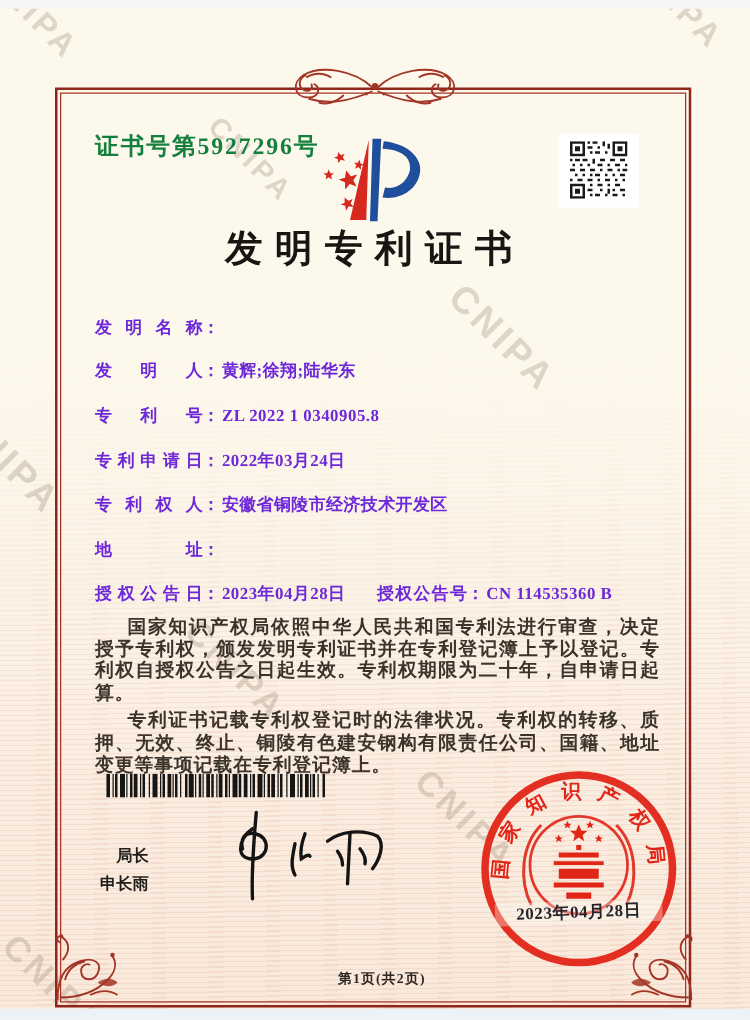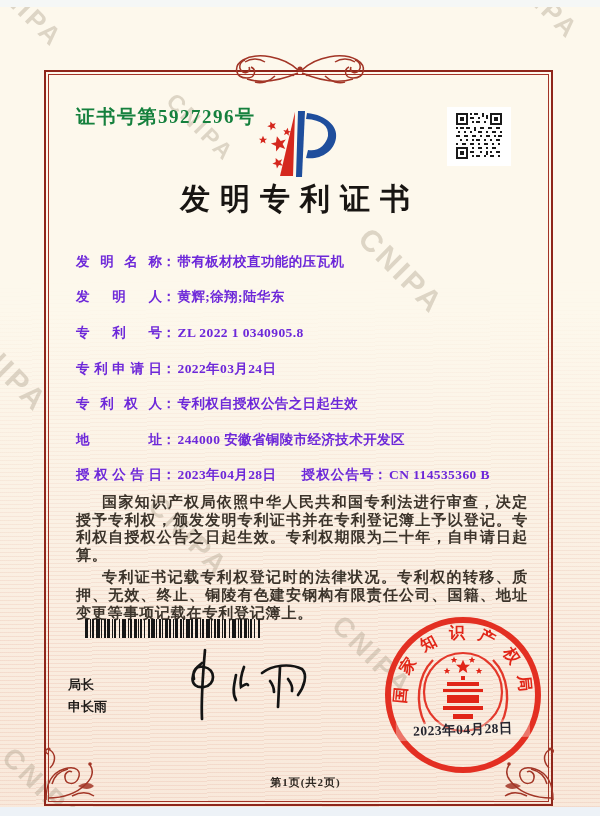--- a/index.html
+++ b/index.html
@@ -54,22 +54,22 @@
   .fvalue{letter-spacing:0.4px;}
   .v1{display:inline-block;width:122px;}
 
   .paras{position:absolute;left:76px;top:494px;width:452px;color:#3c342b;}
   .paras p{margin:0;font-size:15px;line-height:17.6px;font-weight:bold;
            text-indent:26px;text-align:justify;letter-spacing:0.8px;}
   .paras p + p{margin-top:5px;}
 
   .barcode{position:absolute;left:85px;top:619px;}
 
-  .signer{position:absolute;left:68px;top:674px;font-family:"Liberation Sans","DejaVu Sans",sans-serif;
-          font-size:13px;font-weight:bold;line-height:22px;color:#1f1c19;}
+  .signer{position:absolute;left:80px;top:674px;font-family:"Liberation Sans","DejaVu Sans",sans-serif;
+          font-size:13px;font-weight:bold;line-height:22px;color:#1f1c19;text-align:right;}
   .signature{position:absolute;left:172px;top:643px;}
 
   .seal{position:absolute;left:377px;top:608px;}
   .seal-date{position:absolute;left:396px;top:721px;width:134px;text-align:center;
              font-size:13.5px;font-weight:bold;color:#23242e;letter-spacing:0.5px;
              transform:rotate(-2deg);background:rgba(253,249,238,0.35);}
 
   .footer{position:absolute;left:0;top:775px;width:100%;text-align:center;padding-right:22px;box-sizing:border-box;
           font-size:11px;font-weight:600;color:#2e2822;letter-spacing:1px;padding-left:33px;}
 </style>
@@ -173,46 +173,44 @@
       <path d="M14,0h2v2h-2z M18,0h4v2h-4z M26,0h2v4h-2z M30,2h2v4h-2z M14,4h4v2h-4z M22,4h2v2h-2z M16,8h2v2h-2z M20,8h4v2h-4z M28,8h2v2h-2z M0,14h2v2h-2z M4,14h4v2h-4z M10,14h4v2h-4z M18,14h2v4h-2z M24,14h4v2h-4z M32,14h4v2h-4z M40,14h4v2h-4z M2,18h2v2h-2z M8,18h2v2h-2z M14,18h2v2h-2z M22,18h4v2h-4z M30,18h2v2h-2z M36,18h4v2h-4z M44,18h2v2h-2z M0,22h4v2h-4z M8,22h4v2h-4z M16,22h4v2h-4z M24,22h2v2h-2z M30,22h4v2h-4z M38,22h2v2h-2z M42,22h4v2h-4z M4,26h2v2h-2z M10,26h2v2h-2z M16,26h2v2h-2z M20,26h4v2h-4z M28,26h2v2h-2z M34,26h2v2h-2z M40,26h4v2h-4z M0,30h2v2h-2z M6,30h4v2h-4z M14,30h4v2h-4z M22,30h2v2h-2z M28,30h4v2h-4z M36,30h2v2h-2z M42,30h2v2h-2z M16,34h2v2h-2z M22,34h4v2h-4z M30,34h2v2h-2z M36,34h4v2h-4z M14,38h4v2h-4z M24,38h2v2h-2z M30,38h2v4h-2z M34,38h2v2h-2z M40,38h4v2h-4z M16,42h2v2h-2z M20,42h4v2h-4z M28,42h2v2h-2z M34,42h4v2h-4z M42,42h2v2h-2z"></path>
     </g>
   </svg>
 
   <div class="title">发明专利证书</div>
 
   <div class="fields">
     <div class="frow">
       <span class="flabel">发明名称</span>
         <span class="fcolon">：</span>
-      <span class="fvalue">带有板材校直功能的压瓦机</span>
     </div>
     <div class="frow">
       <span class="flabel">发明人</span>
         <span class="fcolon">：</span>
       <span class="fvalue">黄辉;徐翔;陆华东</span>
     </div>
     <div class="frow">
       <span class="flabel">专利号</span>
         <span class="fcolon">：</span>
       <span class="fvalue">ZL 2022 1 0340905.8</span>
     </div>
     <div class="frow">
       <span class="flabel">专利申请日</span>
         <span class="fcolon">：</span>
       <span class="fvalue">2022年03月24日</span>
     </div>
     <div class="frow">
       <span class="flabel">专利权人</span>
         <span class="fcolon">：</span>
-      <span class="fvalue">专利权自授权公告之日起生效</span>
+      <span class="fvalue">安徽省铜陵市经济技术开发区</span>
     </div>
     <div class="frow">
       <span class="flabel">地址</span>
         <span class="fcolon">：</span>
-      <span class="fvalue">244000 安徽省铜陵市经济技术开发区</span>
     </div>
     <div class="frow">
       <span class="flabel">授权公告日</span>
         <span class="fcolon">：</span>
       <span class="fvalue v1">2023年04月28日</span>
       <span class="flabel2">授权公告号</span>
         <span class="fcolon">：</span>
       <span class="fvalue">CN 114535360 B</span>
     </div>
   </div>

